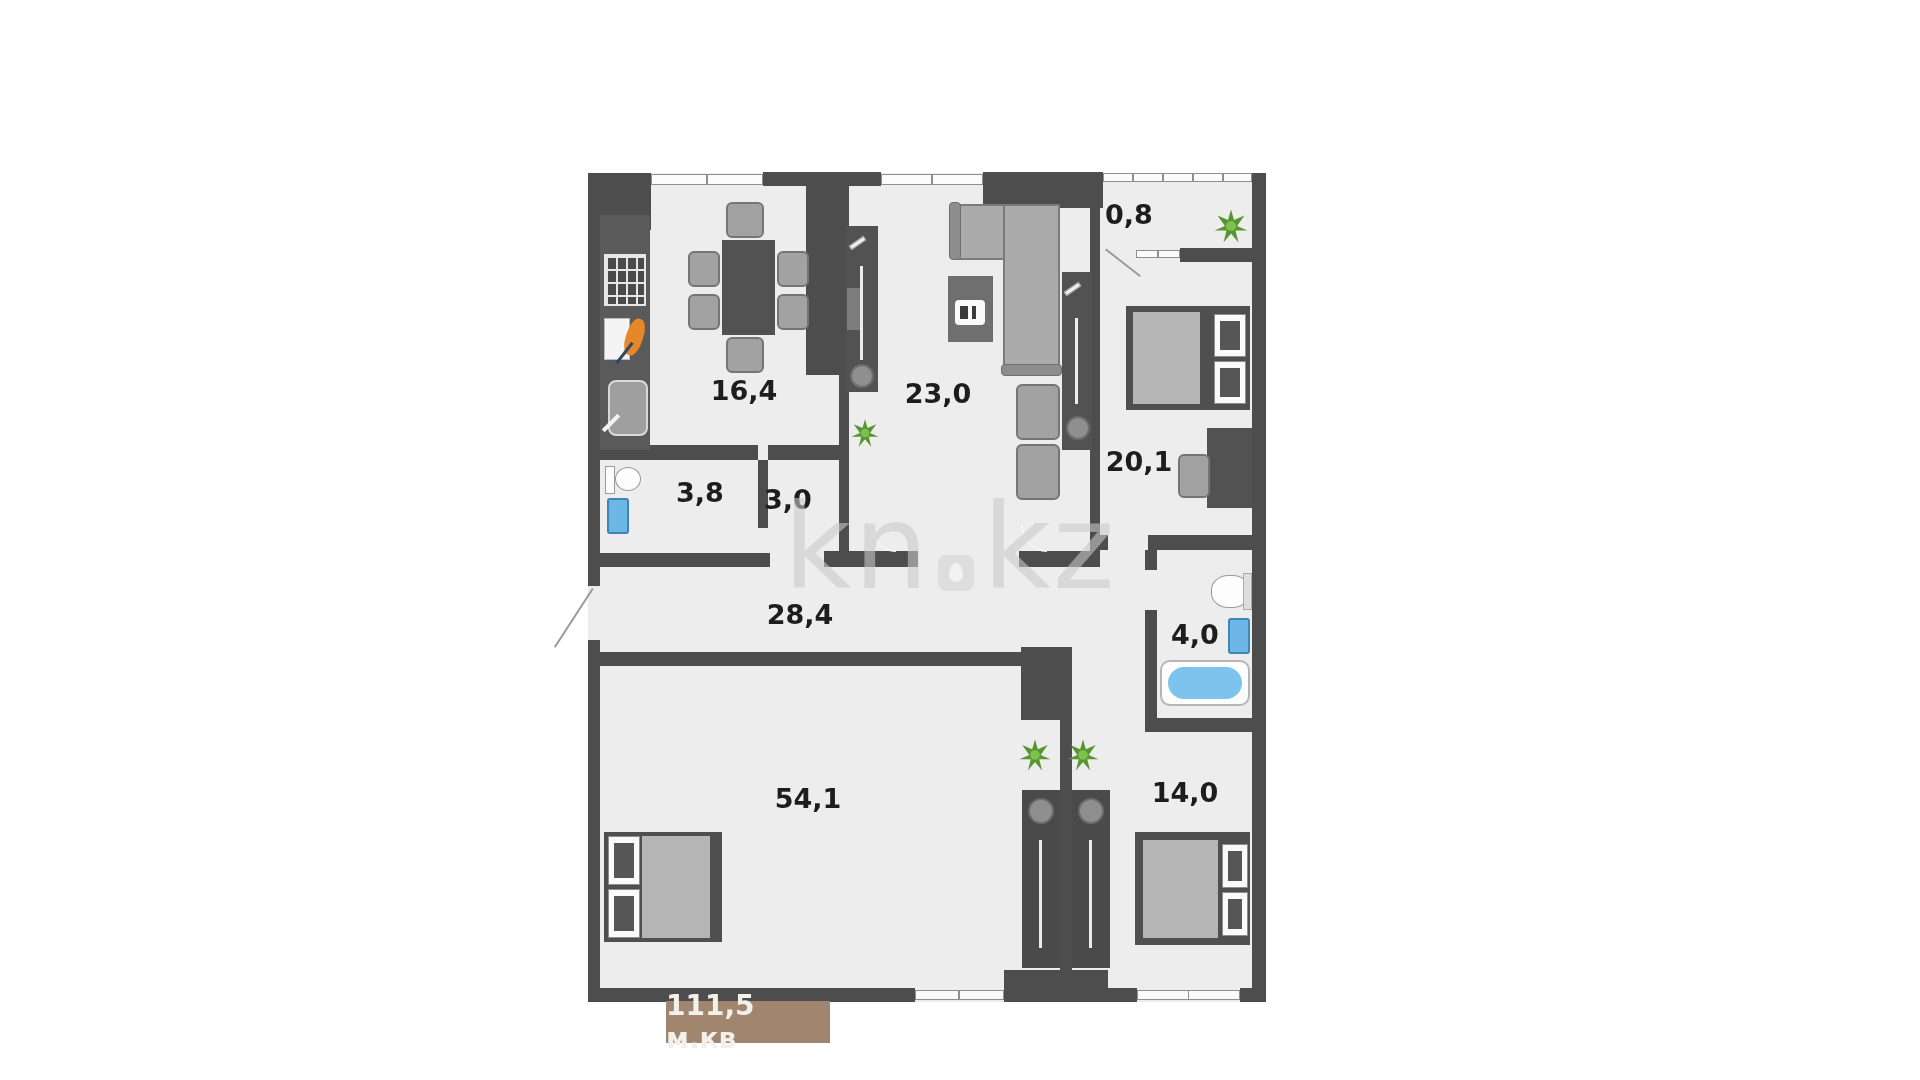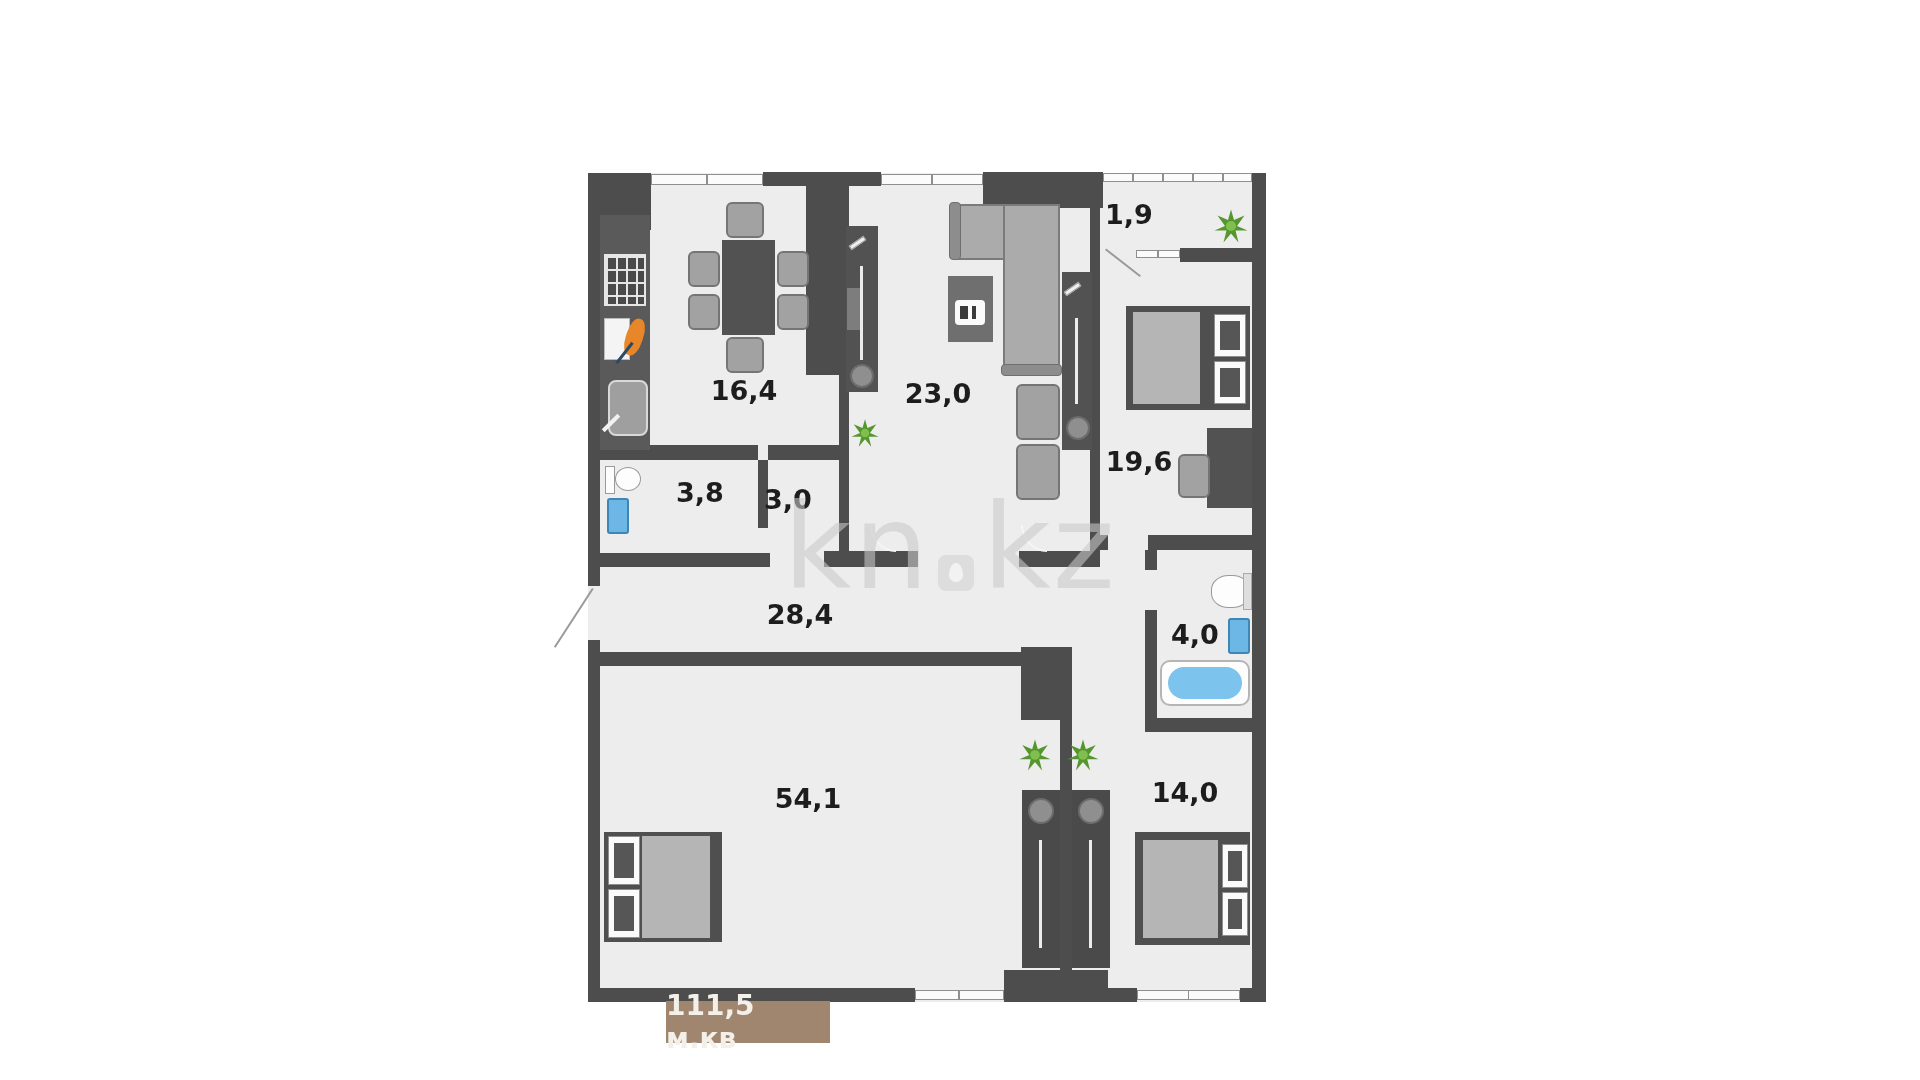--- a/index.html
+++ b/index.html
@@ -195,22 +195,22 @@
     <div class="mattress" style="left:560px;top:672px;width:75px;height:98px;"></div>
     <div class="pillow" style="left:639px;top:676px;width:26px;height:44px;">
         <div class="in"></div>
       </div>
     <div class="pillow" style="left:639px;top:724px;width:26px;height:44px;">
         <div class="in"></div>
       </div>
 
     <div class="rlabel" style="left:161px;top:222px;">16,4</div>
     <div class="rlabel" style="left:355px;top:225px;">23,0</div>
-    <div class="rlabel" style="left:546px;top:46px;">1,9</div>
-    <div class="rlabel" style="left:556px;top:293px;">19,6</div>
+    <div class="rlabel" style="left:546px;top:46px;">0,8</div>
+    <div class="rlabel" style="left:556px;top:293px;">20,1</div>
     <div class="rlabel" style="left:117px;top:324px;text-align:right;">3,8</div>
     <div class="rlabel" style="left:205px;top:331px;">3,0</div>
     <div class="rlabel" style="left:217px;top:446px;">28,4</div>
     <div class="rlabel" style="left:612px;top:466px;">4,0</div>
     <div class="rlabel" style="left:225px;top:630px;">54,1</div>
     <div class="rlabel" style="left:602px;top:624px;">14,0</div>
   </div>
 
   <div class="watermark">
     <span>kn</span>

